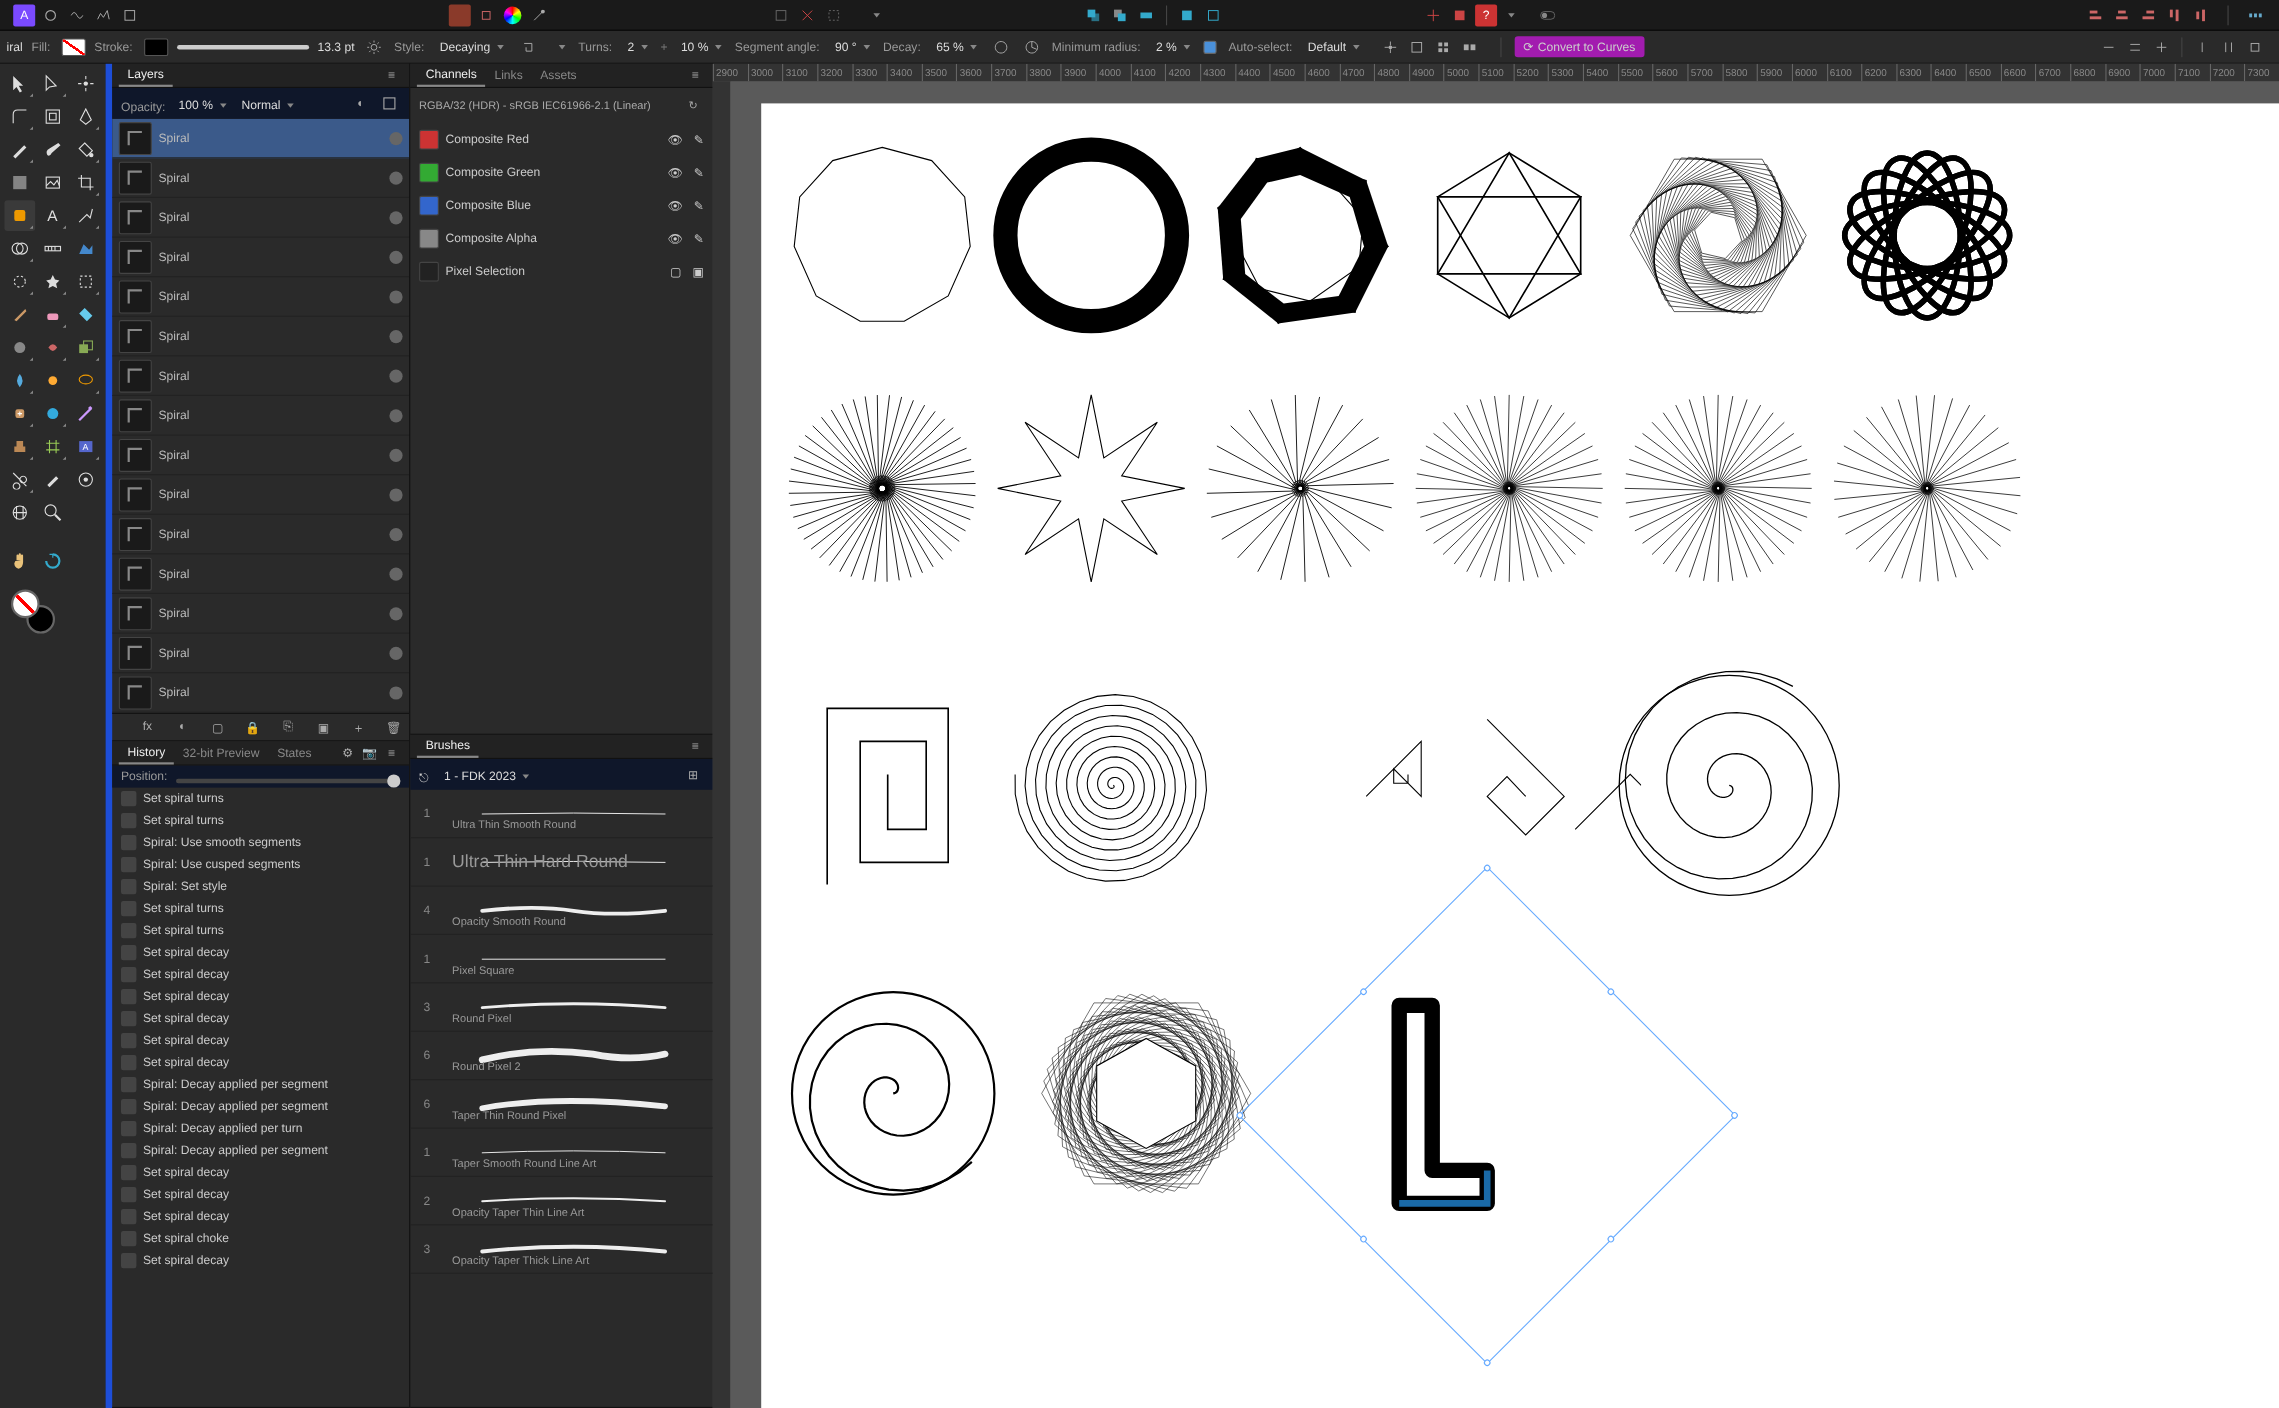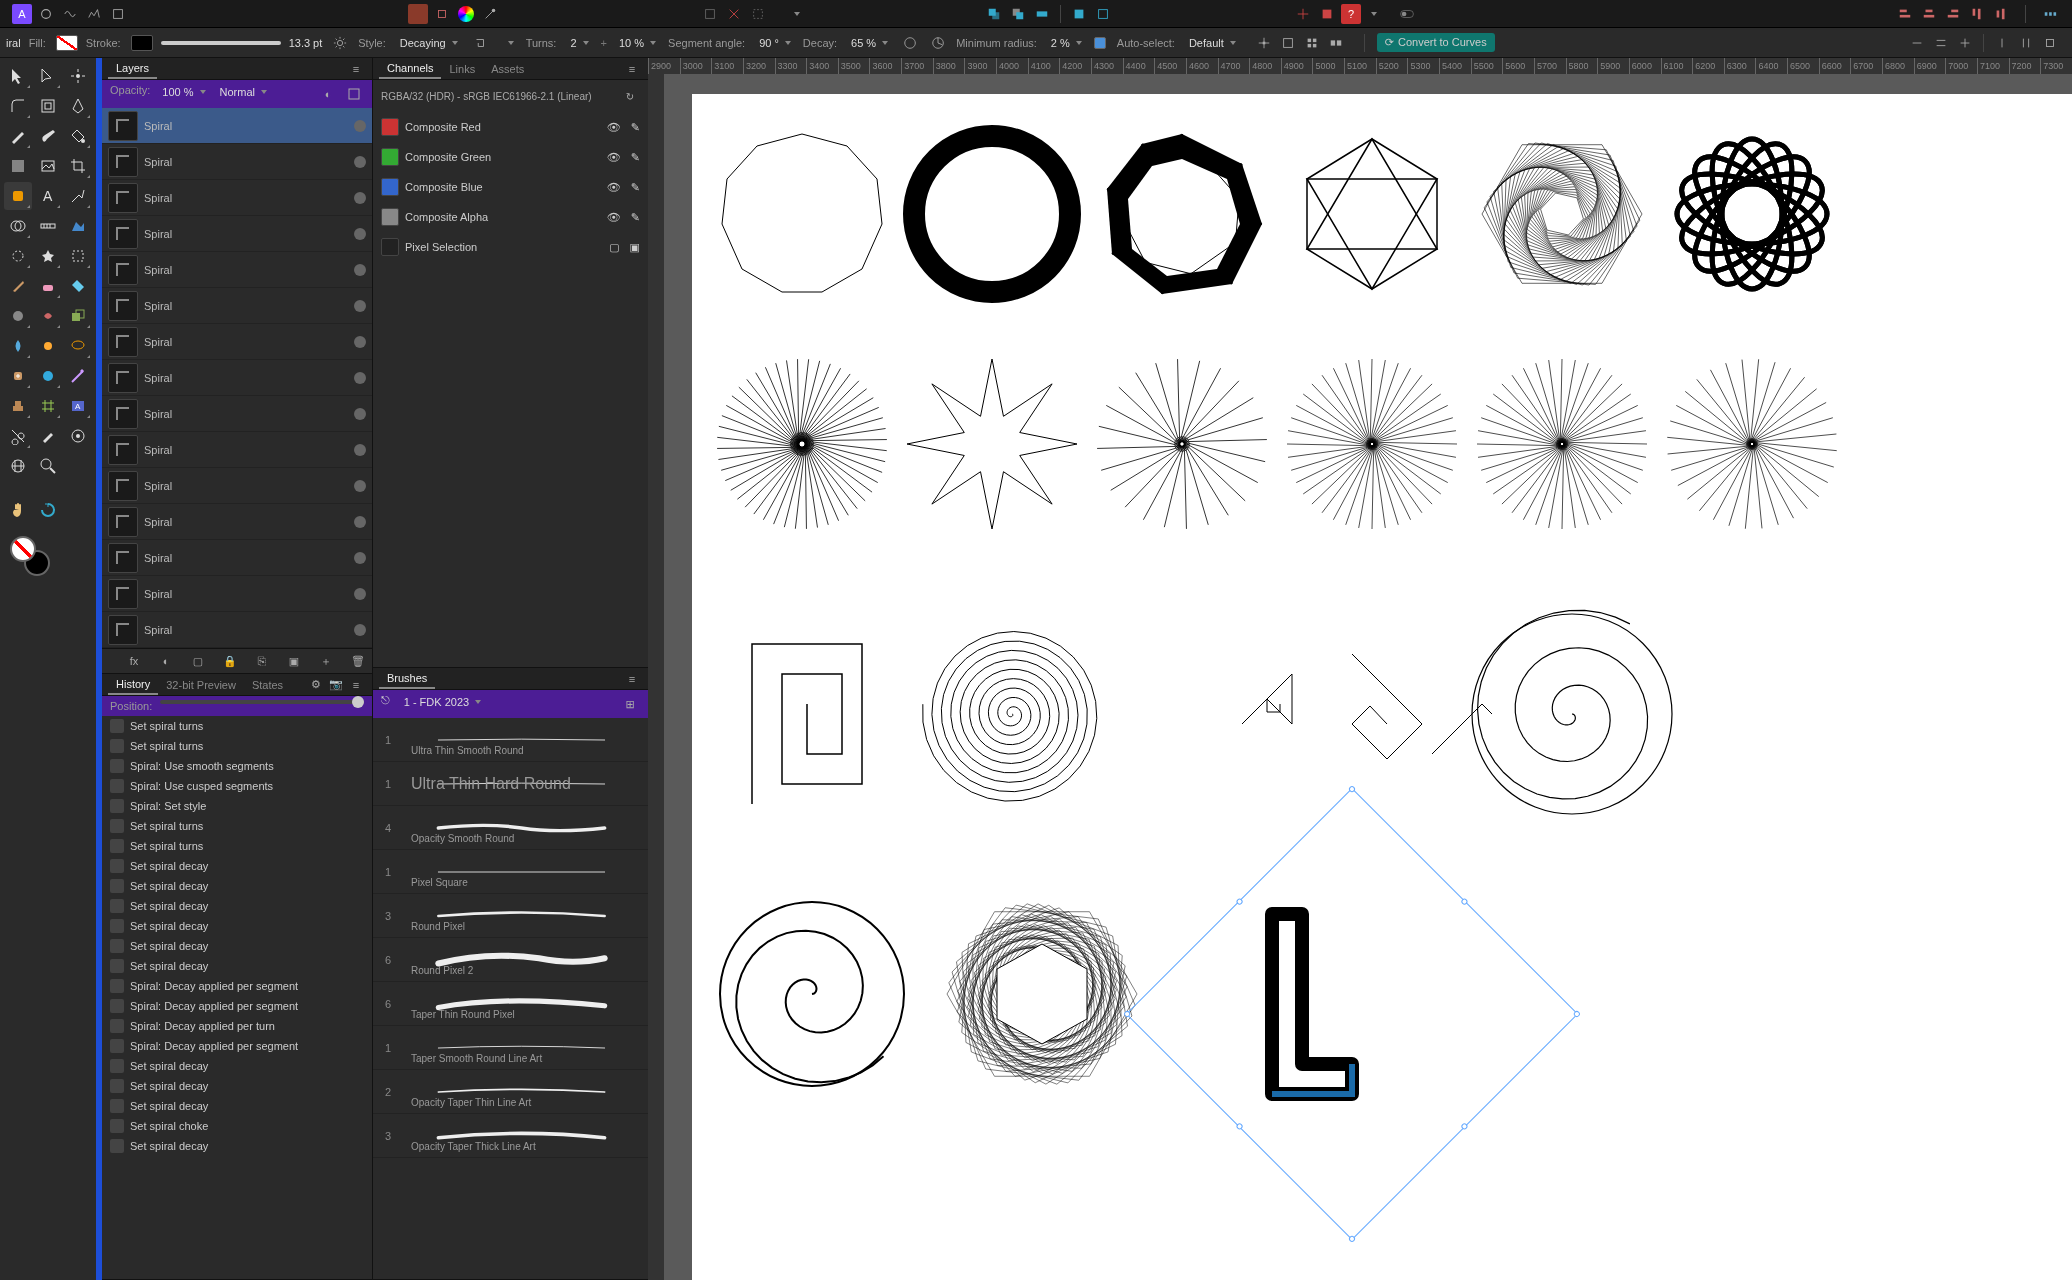--- a/index.html
+++ b/index.html
@@ -15,36 +15,36 @@
 .val{color:#ddd;white-space:nowrap}
 .dd{display:flex;align-items:center;gap:4px;padding:2px 4px;cursor:pointer}
 .dd::after{content:'';width:0;height:0;border-left:3px solid transparent;border-right:3px solid transparent;border-top:4px solid #888;margin-left:2px}
 .swatch{width:22px;height:16px;border:1px solid #555;border-radius:2px}
 .fill-sw{background:#fff;position:relative}
 .fill-sw::after{content:'';position:absolute;left:0;top:0;right:0;bottom:0;background:linear-gradient(to top right,transparent 45%,red 45%,red 55%,transparent 55%)}
 .stroke-sw{background:#000}
 .stroke-preview{width:120px;height:4px;background:#ccc;border-radius:2px}
 .checkbox{width:12px;height:12px;border:1px solid #666;border-radius:2px;display:inline-block;margin-right:3px}
 .checkbox.on{background:#4a90d9}
-.btn{background:#0f766e;padding:3px 8px;border-radius:3px;cursor:pointer;color:#ccc}
+.btn{background:#a21caf;padding:3px 8px;border-radius:3px;cursor:pointer;color:#ccc}
 
 #main{display:flex;height:calc(100% - 58px)}
 #ltools{width:96px;background:#2a2a2a;display:flex;flex-direction:column;padding:4px;gap:2px}
 .tool-row{display:flex;gap:2px}
 .tool{width:28px;height:28px;display:flex;align-items:center;justify-content:center;border-radius:3px;cursor:pointer;position:relative}
 .tool.sub::after{content:'';position:absolute;right:2px;bottom:2px;width:0;height:0;border-left:3px solid transparent;border-bottom:3px solid #888}
 .tool svg{width:18px;height:18px}
 
 #lpanels{width:276px;background:#2a2a2a;display:flex;flex-direction:column;border-left:6px solid #1d4ed8}
 .panel{border-bottom:1px solid #111;display:flex;flex-direction:column}
 .panel-tabs{display:flex;background:#222;height:22px;align-items:center;padding:0 6px;border-bottom:1px solid #111}
 .ptab{padding:3px 8px;color:#888;cursor:pointer;font-size:11px}
 .ptab.active{color:#eee;border-bottom:2px solid #888}
 .panel-body{flex:1;overflow:auto;position:relative}
-.panel-opts{display:flex;align-items:flex-start;gap:6px;padding:4px 8px;background:#4c1d95}
+.panel-opts{display:flex;align-items:flex-end;gap:6px;padding:4px 8px;background:#0f172a}
 #layers-list{overflow-y:auto}
 .layer{display:flex;align-items:center;height:36px;padding:2px 6px;gap:6px;cursor:pointer;border-bottom:1px solid #222}
 .layer.selected{background:#3b5a8a}
 .layer-thumb{width:30px;height:30px;background:#1a1a1a;border:1px solid #444;display:flex;align-items:center;justify-content:center;border-radius:2px}
 .layer-name{flex:1;color:#bbb}
 #layers-list::-webkit-scrollbar{width:8px}
 #layers-list::-webkit-scrollbar-thumb{background:#555;border-radius:4px}
 
 #channels{width:276px;background:#2a2a2a;border-left:1px solid #111;display:flex;flex-direction:column}
 .ch-row{display:flex;align-items:center;height:30px;padding:0 8px;gap:6px}

